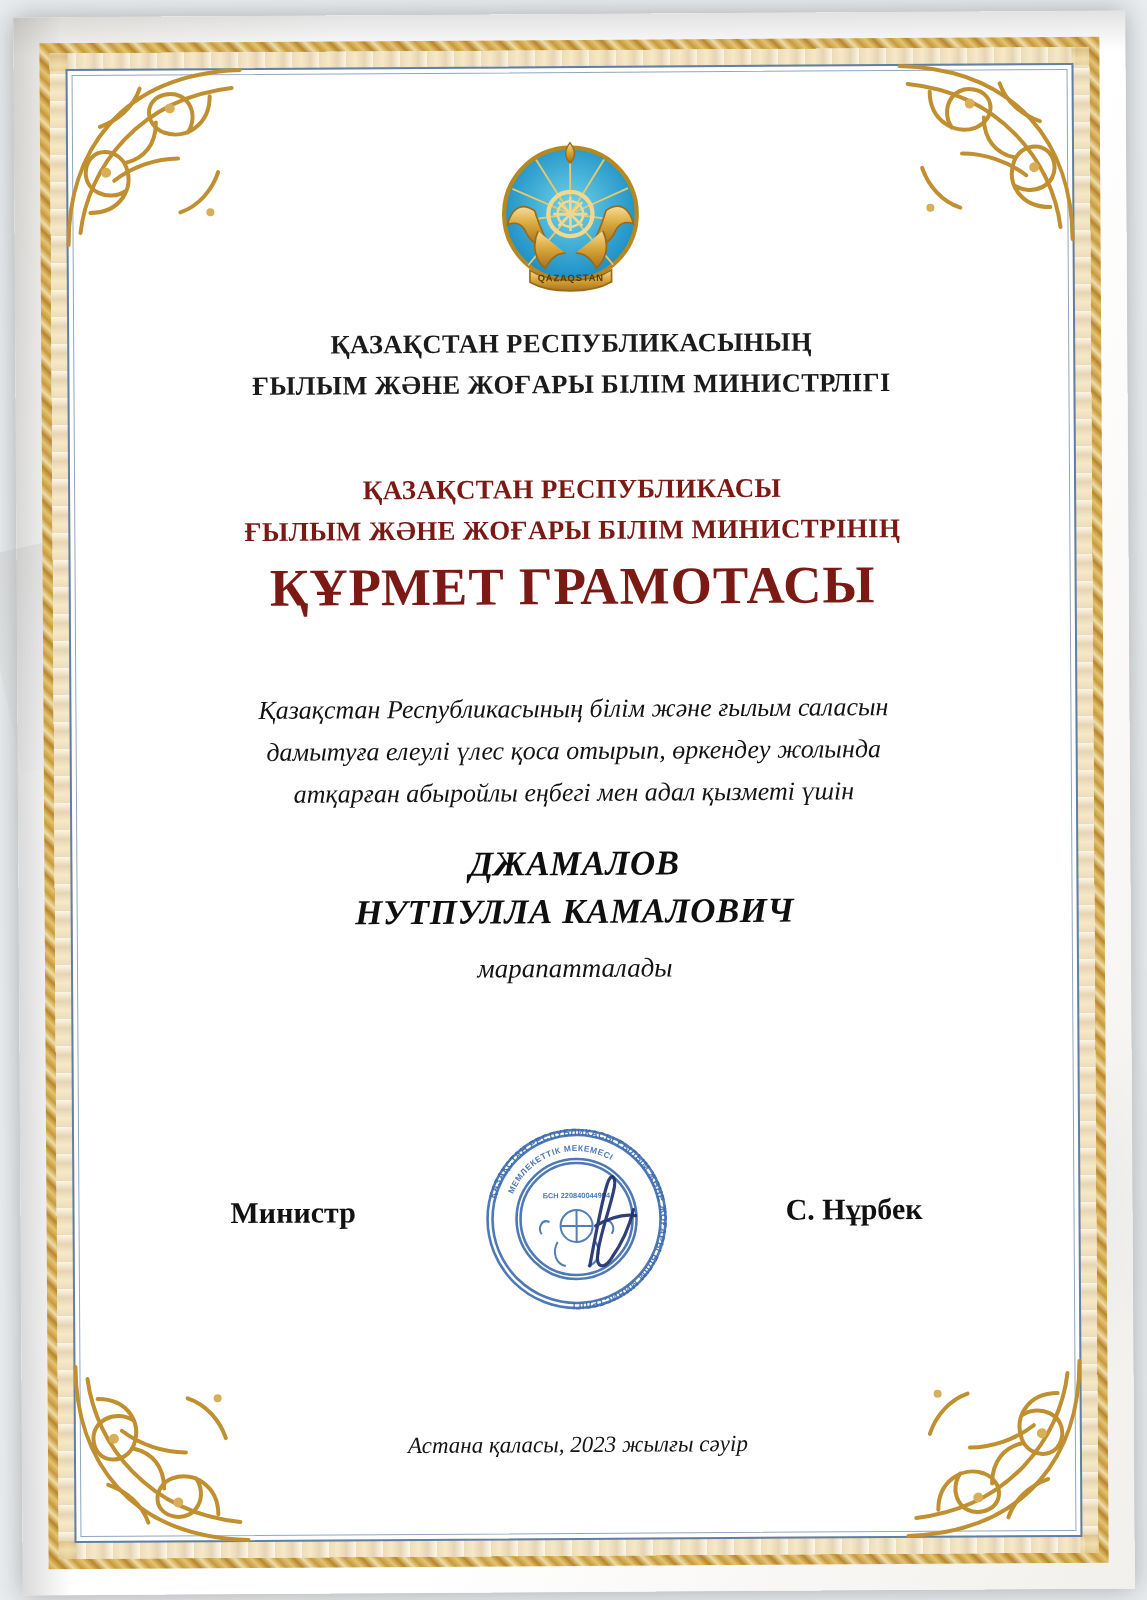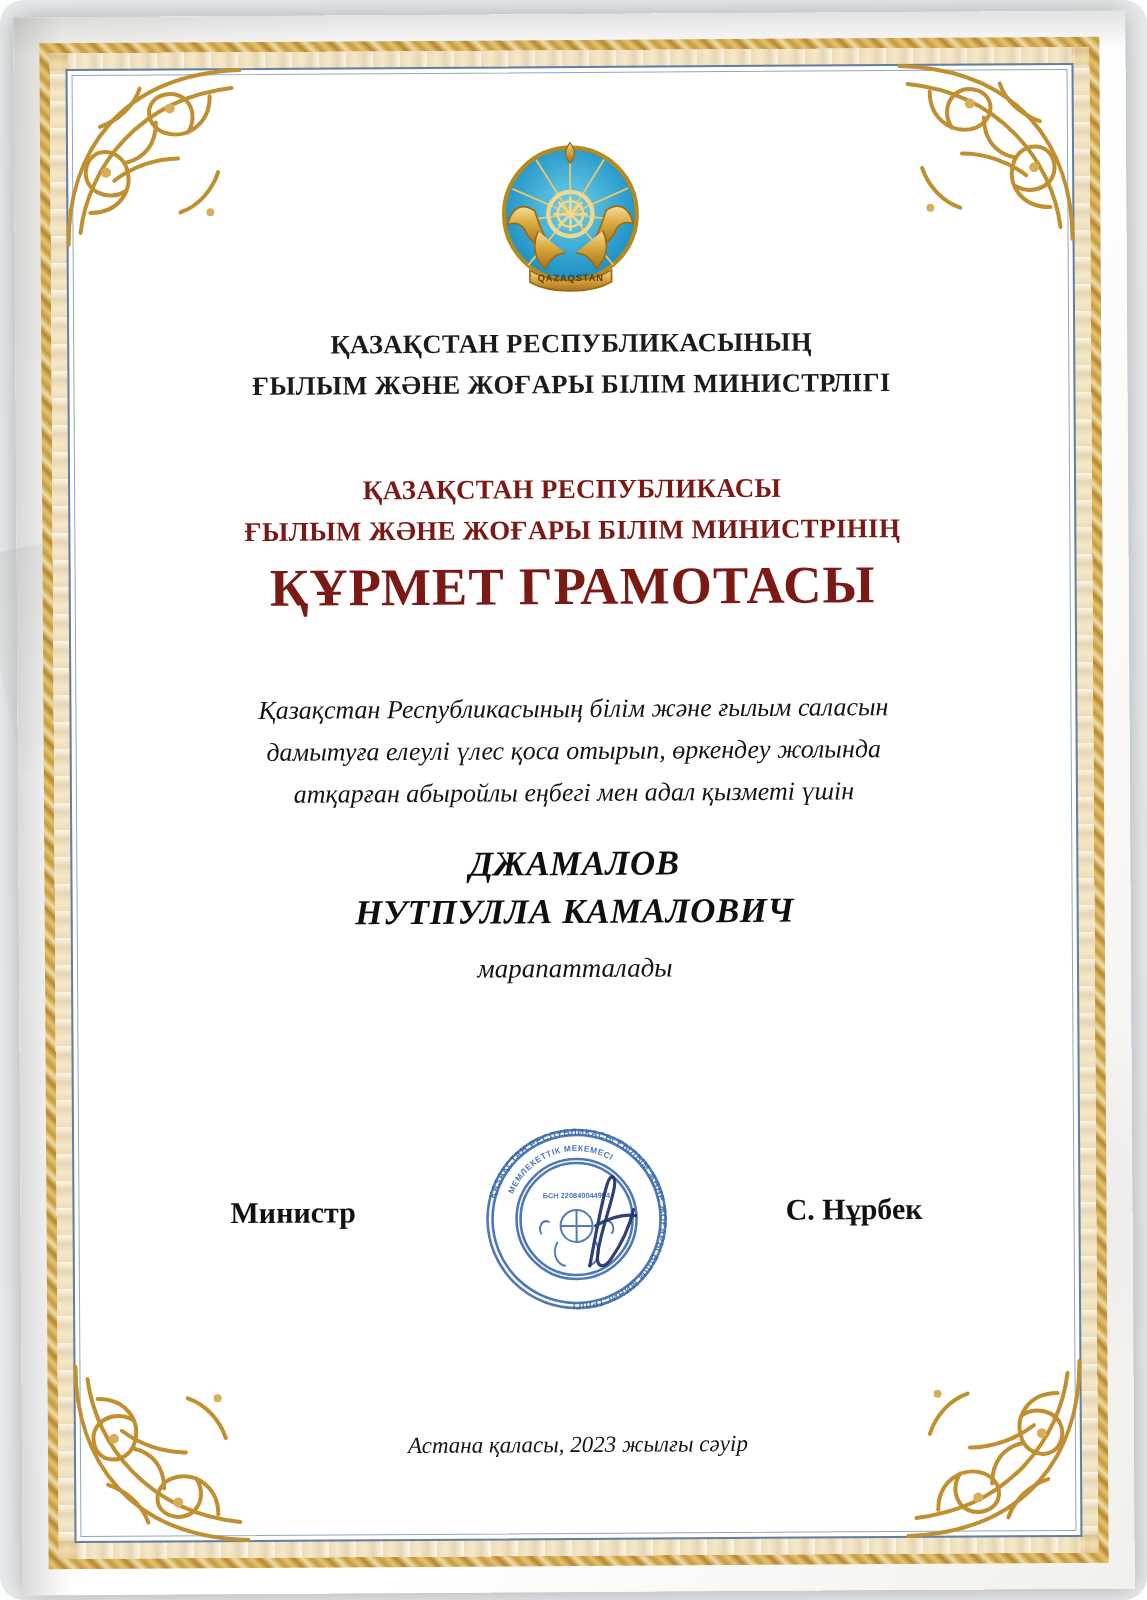--- a/index.html
+++ b/index.html
@@ -14,21 +14,20 @@
     font-family: "Liberation Serif", serif;
   }
 
   
   .photo {
     position: relative;
     width: 1147px;
     height: 1600px;
     background: #e9ecee;
     overflow: hidden;
-    border-radius: 23px;
   }
 
   
   .sheet {
     position: absolute;
     left: 18px;
     top: 14px;
     width: 1112px;
     height: 1578px;
     background:

